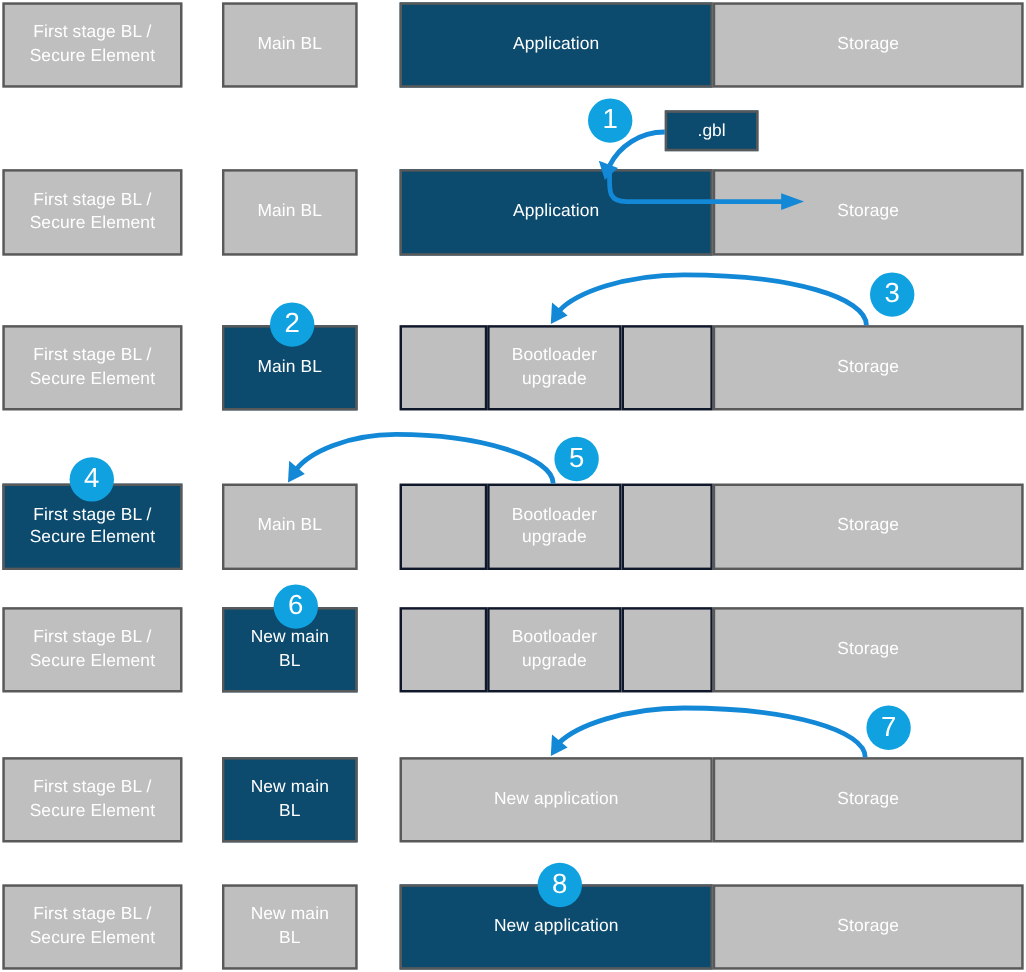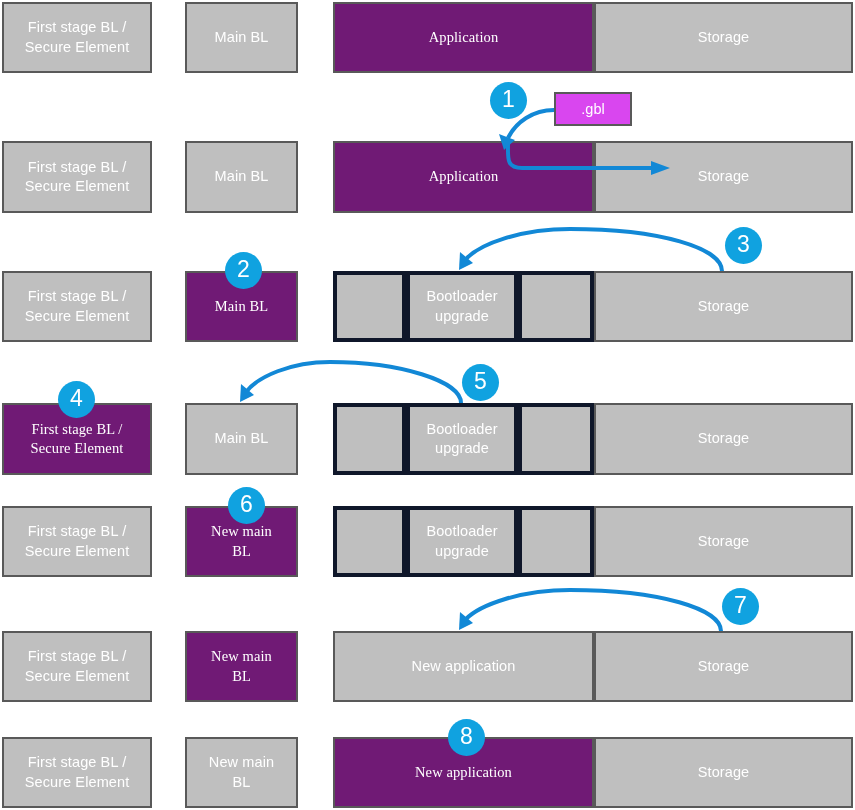--- a/index.html
+++ b/index.html
@@ -26,26 +26,26 @@
     display: flex;
     align-items: center;
     justify-content: center;
     text-align: center;
     font-size: 14.5px;
     line-height: 1.32;
     letter-spacing: 0.1px;
     white-space: pre-line;
     user-select: none;
   }
-  .blk.green { background: #701a75; font-family: Liberation Serif, serif; }
-  .blk.sub   { border: 4px solid #0f172a; }
+  .blk.green { background: #0c4a6e; }
+  .blk.sub   { border: 2px solid #0f172a; }
   .gbl {
     position: absolute;
     border: 2px solid #595959;
-    background: #d946ef;
+    background: #0c4a6e;
     color: #ffffff;
     display: flex;
     align-items: center;
     justify-content: center;
     font-size: 14.5px;
   }
   .badge {
     position: absolute;
     background: #10A2E0;
     color: #ffffff;

